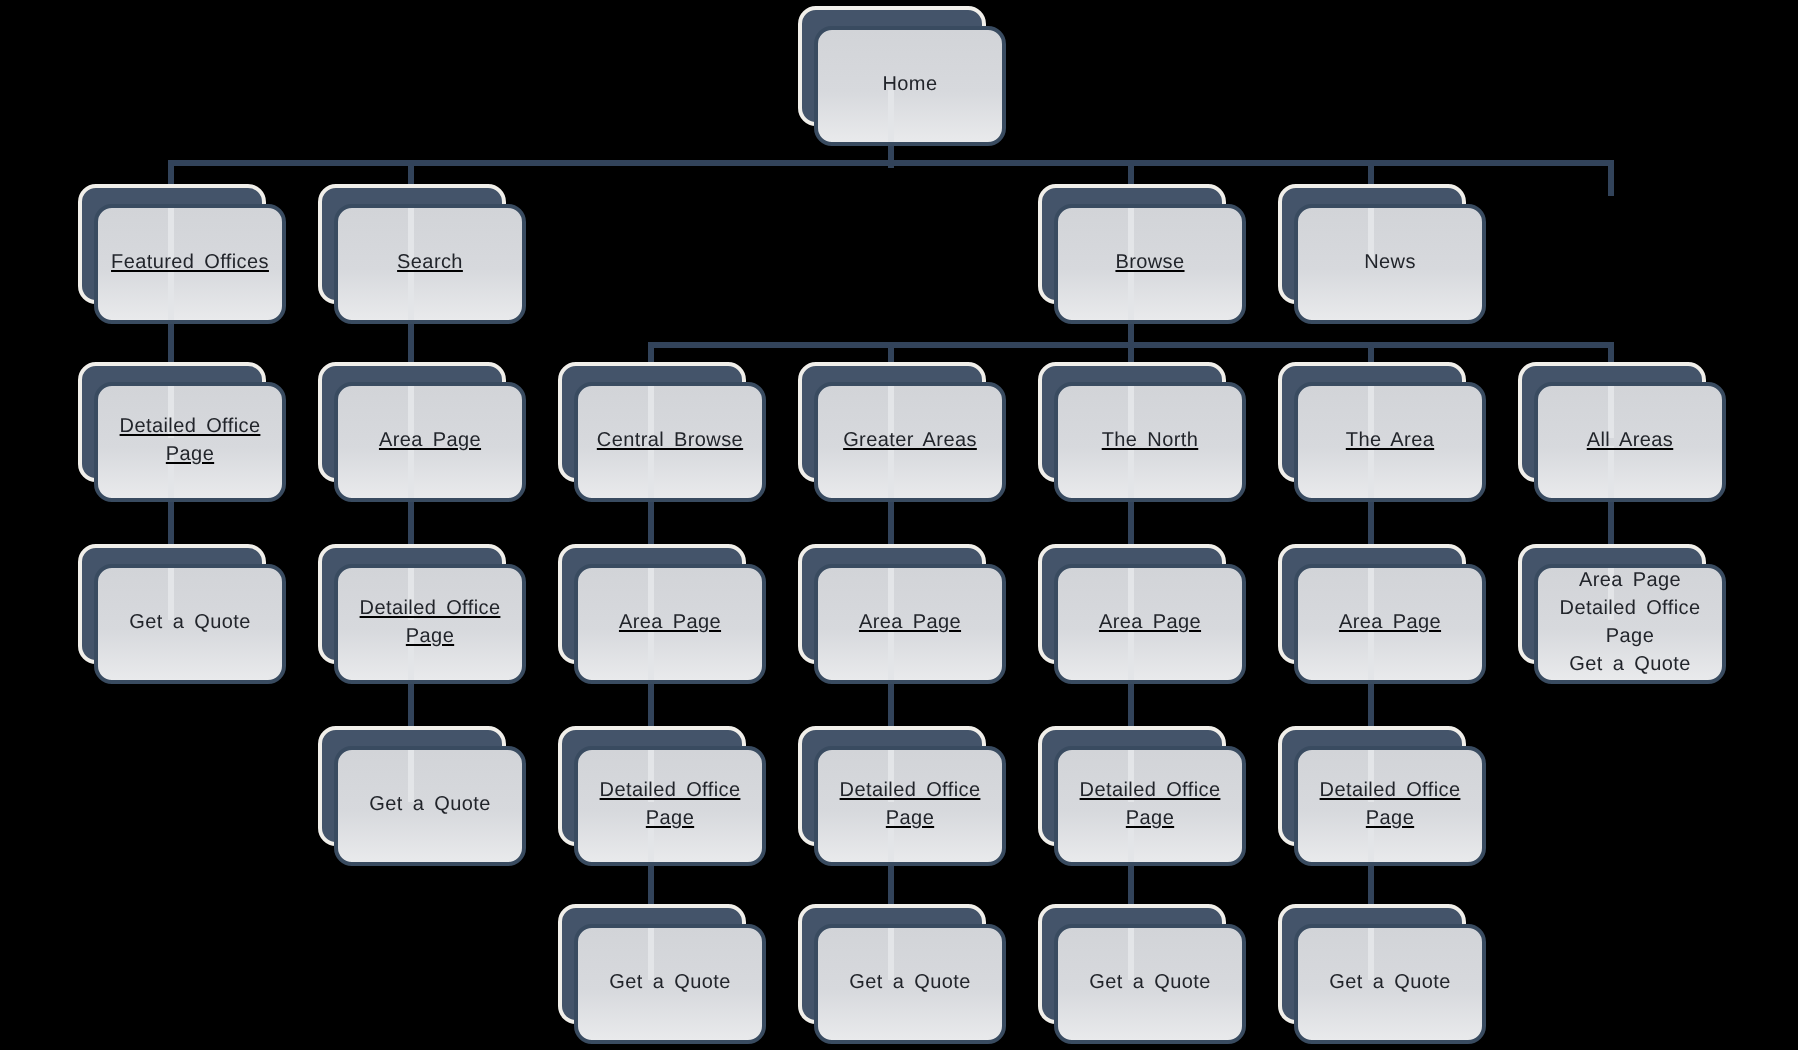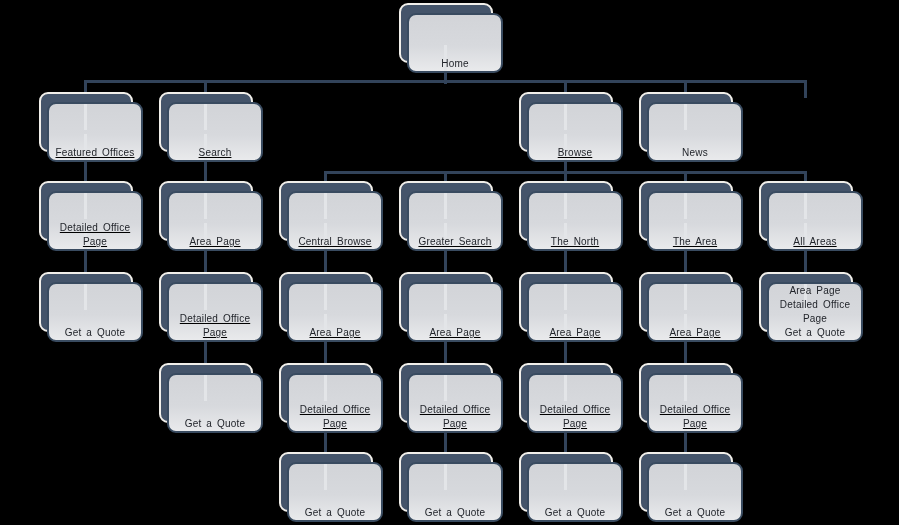--- a/index.html
+++ b/index.html
@@ -11,21 +11,21 @@
   .conn{position:absolute;background:#32435A;z-index:1;}
   
   .node{position:absolute;width:104px;height:70px;z-index:2;}
   .back{
     position:absolute;left:0;top:0;width:94px;height:60px;box-sizing:border-box;
     background:#44546A;border:2px solid #F1EFEA;border-radius:9px;
   }
   .front{
     position:absolute;left:8px;top:10px;width:96px;height:60px;box-sizing:border-box;
     border:2px solid #394B60;border-radius:9px;
-    display:flex;flex-direction:column;align-items:center;justify-content:flex-end;
+    display:flex;flex-direction:column;align-items:center;justify-content:center;
     text-align:center;
     background:linear-gradient(to bottom,#d2d4d8 0%,#d7d9dd 55%,#e9eaec 100%);
   }
   .hp .front{
     background:
       linear-gradient(#e3e5e8,#e3e5e8) no-repeat 35px 0/3px 26px,
       linear-gradient(to bottom,#d2d4d8 0%,#d7d9dd 55%,#e9eaec 100%);
   }
   .hc .front{
     background:
@@ -143,21 +143,21 @@
   <div class="node hp hc" style="left:279px;top:181px">
     <div class="back"></div>
     <div class="front">
         <span class="lbl">Central Browse</span>
       </div>
   </div>
 
   <div class="node hp hc" style="left:399px;top:181px">
     <div class="back"></div>
     <div class="front">
-        <span class="lbl">Greater Search</span>
+        <span class="lbl">Greater Areas</span>
       </div>
   </div>
 
   <div class="node hp hc" style="left:519px;top:181px">
     <div class="back"></div>
     <div class="front">
         <span class="lbl">The North</span>
       </div>
   </div>
 

